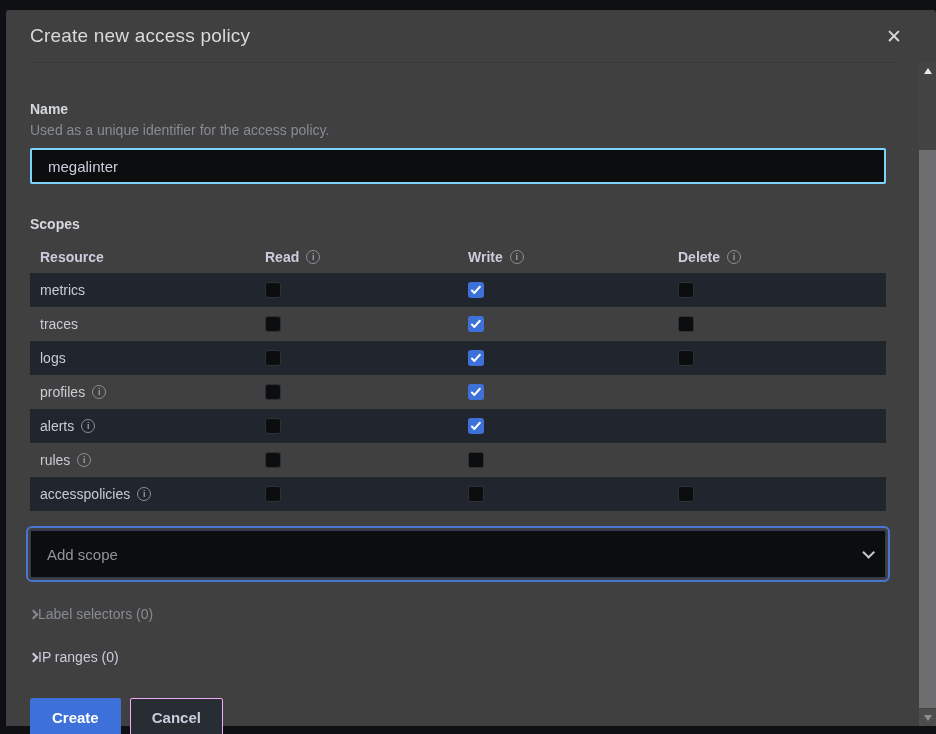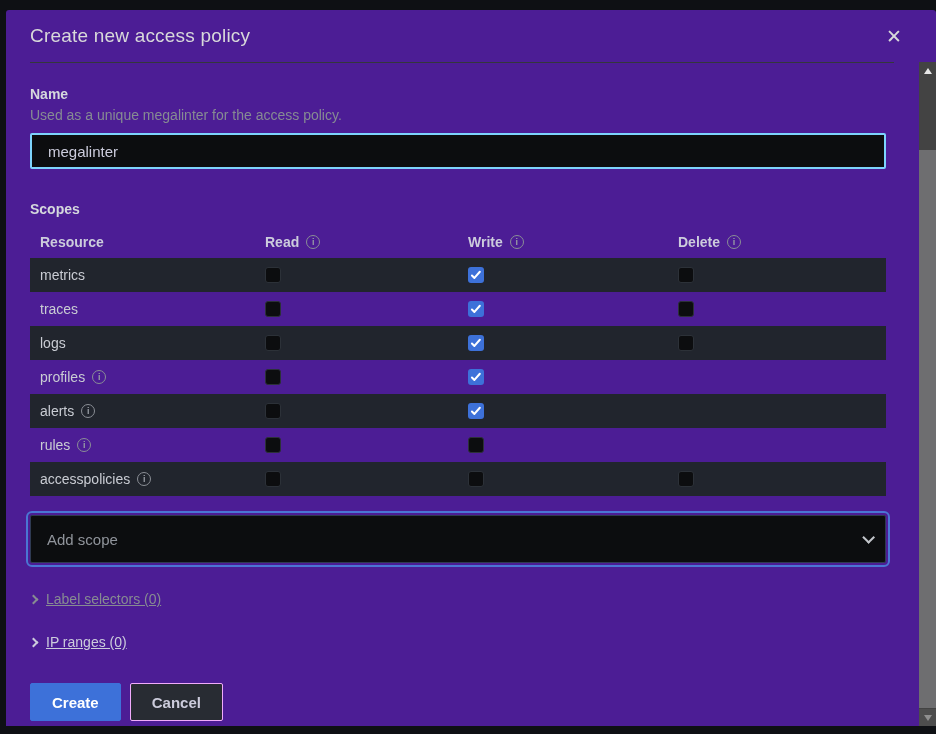--- a/index.html
+++ b/index.html
@@ -1,32 +1,32 @@
 <!DOCTYPE html>
 <html><head>
 <meta charset="utf-8">
 <style>
   * { margin:0; padding:0; box-sizing:border-box; }
   html,body { width:936px; height:734px; overflow:hidden; background:#0e1014;
               font-family:"Liberation Sans", sans-serif; }
   .modal { position:absolute; left:6px; top:10px; right:0; bottom:8px;
-           background:#4c1d95; border-radius:3px 3px 0 0; }
+           background:#404040; border-radius:3px 3px 0 0; }
 
   
   .hdr { height:52px; display:flex; align-items:center; justify-content:space-between;
          padding:0 32px 0 24px; }
   .hdr-title { font-size:19px; color:#d8d9da; letter-spacing:.2px; }
   .close-btn { background:none; border:none; color:#d8d9da; font-size:19px; line-height:1;
                cursor:pointer; padding:2px; }
   .hdr-rule { border-bottom:1px solid #34373c; margin:0 42px 0 24px; }
 
   
   .content { padding:23px 50px 0 24px; }
 
-  .field-label { font-size:14px; font-weight:600; color:#d5d8dd; line-height:17px; }
+  .field-label { font-size:14px; font-weight:600; color:#d5d8dd; line-height:17px;margin-top:15px; }
   .field-help  { font-size:14px; color:#868b93; margin-top:4px; }
   .text-input { margin-top:10px; width:100%; height:36px; background:#0c0d0f;
                 border:2px solid #7dd3fc; border-radius:2px; color:#ccccdc;
                 font-size:15px; padding:0 16px; font-family:inherit; outline:none; }
 
   .scopes-label { margin-top:32px; font-size:14px; font-weight:600; color:#d5d8dd; }
 
   
   .tbl { margin-top:9px; }
   .trow { display:grid; grid-template-columns:225px 203px 210px 1fr; align-items:center;
@@ -47,22 +47,22 @@
   
   .select { margin-top:19px; height:48px; background:#0c0d0f; border:1px solid #2f3a52;
             border-radius:2px; outline:2px solid #4a76d3; outline-offset:2px;
             display:flex; align-items:center; justify-content:space-between;
             padding:0 14px 0 16px; cursor:pointer; }
   .select-placeholder { font-size:15px; color:#90949b; }
   .chev-down { width:9px; height:9px; border-right:2px solid #c3c6cb;
                border-bottom:2px solid #c3c6cb; transform:rotate(45deg) translateY(-3px); }
 
   
-  .collapse { display:flex; align-items:center; gap:9px; background:none; border:none;
-              cursor:pointer; font-family:inherit; font-size:14px; font-weight:500;text-decoration:underline; }
+  .collapse { display:flex; align-items:center; gap:1px; background:none; border:none;
+              cursor:pointer; font-family:inherit; font-size:14px; font-weight:500; }
   .collapse.first { margin-top:28px; }
   .collapse + .collapse { margin-top:27px; }
   .collapse .chev-right { width:7px; height:7px; border-right:2px solid currentColor;
               border-bottom:2px solid currentColor; transform:rotate(-45deg); flex:0 0 auto; }
   .collapse.dim { color:#878b92; }
   .collapse.lit { color:#ccccdc; }
 
   
   .actions { margin-top:33px; display:flex; gap:9px; }
   .btn { height:38px; border-radius:2px; font-size:15px; font-weight:600;
@@ -90,21 +90,21 @@
 
   <div class="hdr">
     <div class="hdr-title">Create new access policy</div>
     <button class="close-btn">✕</button>
   </div>
   <div class="hdr-rule"></div>
 
   <div class="content">
 
     <div class="field-label">Name</div>
-    <div class="field-help">Used as a unique megalinter for the access policy.</div>
+    <div class="field-help">Used as a unique identifier for the access policy.</div>
     <input class="text-input" type="text" value="megalinter" style="">
 
     <div class="scopes-label">Scopes</div>
 
     <div class="tbl">
         <div class="trow thead">
           <div class="cell">
             <span>Resource</span>
           </div>
           <div class="cell">

